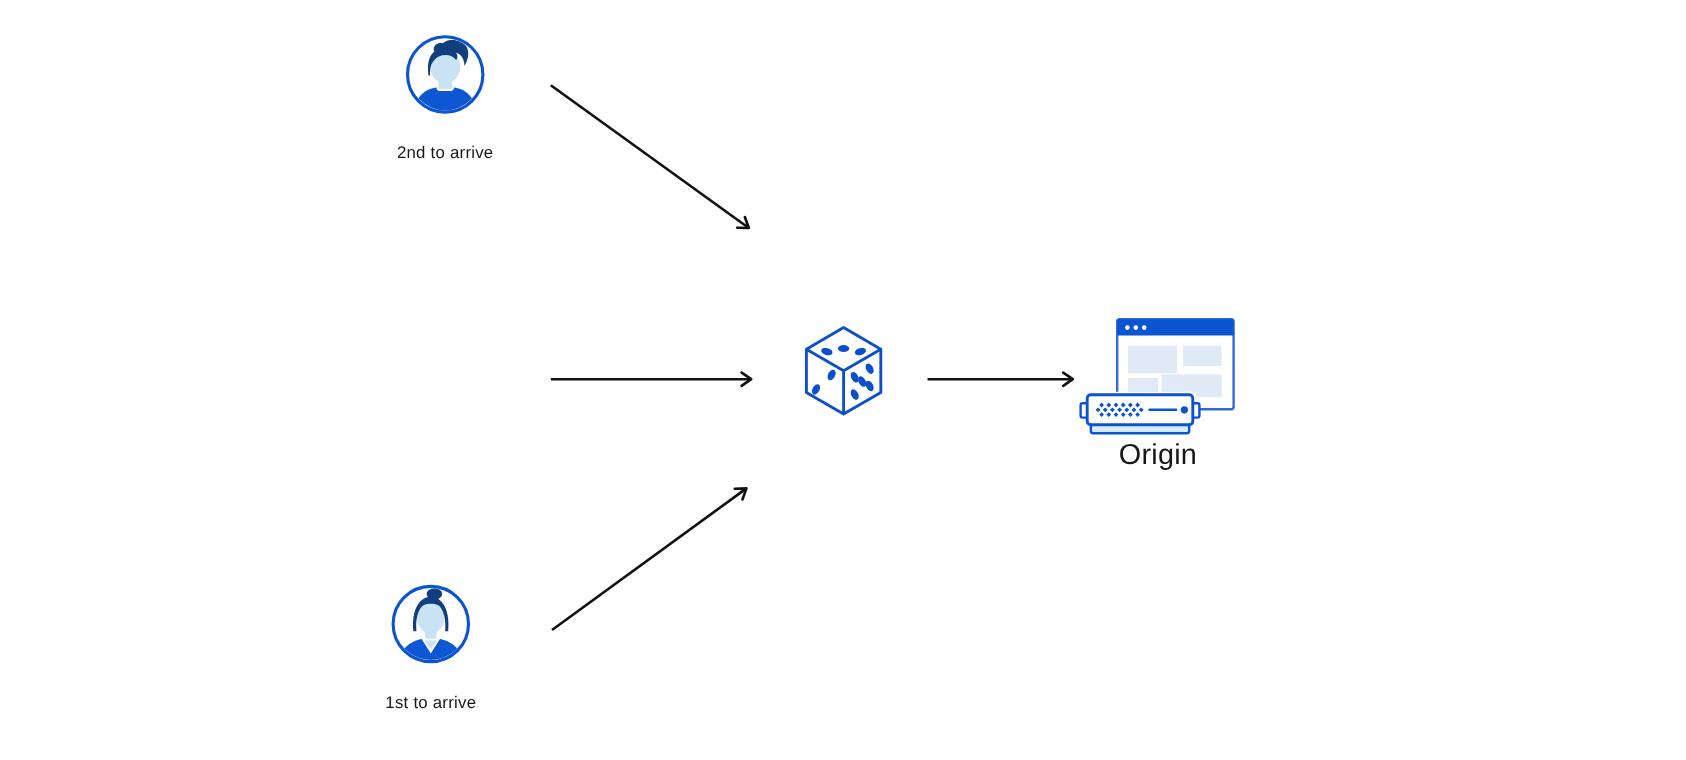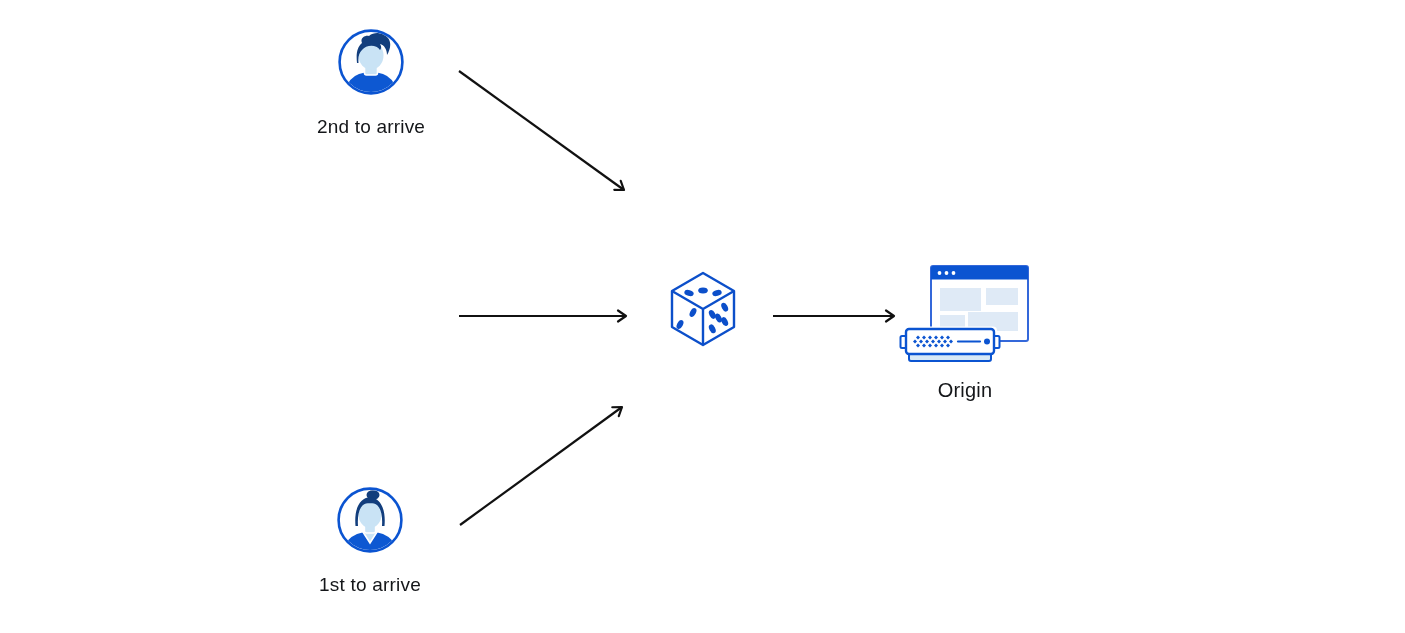--- a/index.html
+++ b/index.html
@@ -18,30 +18,30 @@
     pointer-events: none;
   }
   .node {
     position: absolute;
     display: flex;
     flex-direction: column;
     align-items: center;
   }
   .node-label {
     margin-top: 20px;
-    font-size: 19px;
+    font-size: 14px;
     line-height: 22px;
     color: #141619;
     letter-spacing: 0.2px;
     white-space: nowrap;
   }
-  .origin-label { margin-top: 15px; font-size: 20px; }
+  .origin-label { margin-top: 5px; font-size: 24px; }
   .client-2nd { left: 296px; top: 28px;  width: 150px; }
   .client-3rd { left: 295px; top: 257px; width: 150px; }
-  .client-1st { left: 295px; top: 486px; width: 150px; justify-content: flex-end; }
+  .client-1st { left: 284px; top: 486px; width: 150px; justify-content: flex-end; }
   .dice-node  { left: 666px; top: 268px; }
   .origin-node{ left: 893px; top: 258px; width: 144px; }
 </style>
 </head>
 <body>
 
 <div class="canvas">
 
   <svg class="arrows-layer">
     <defs>

